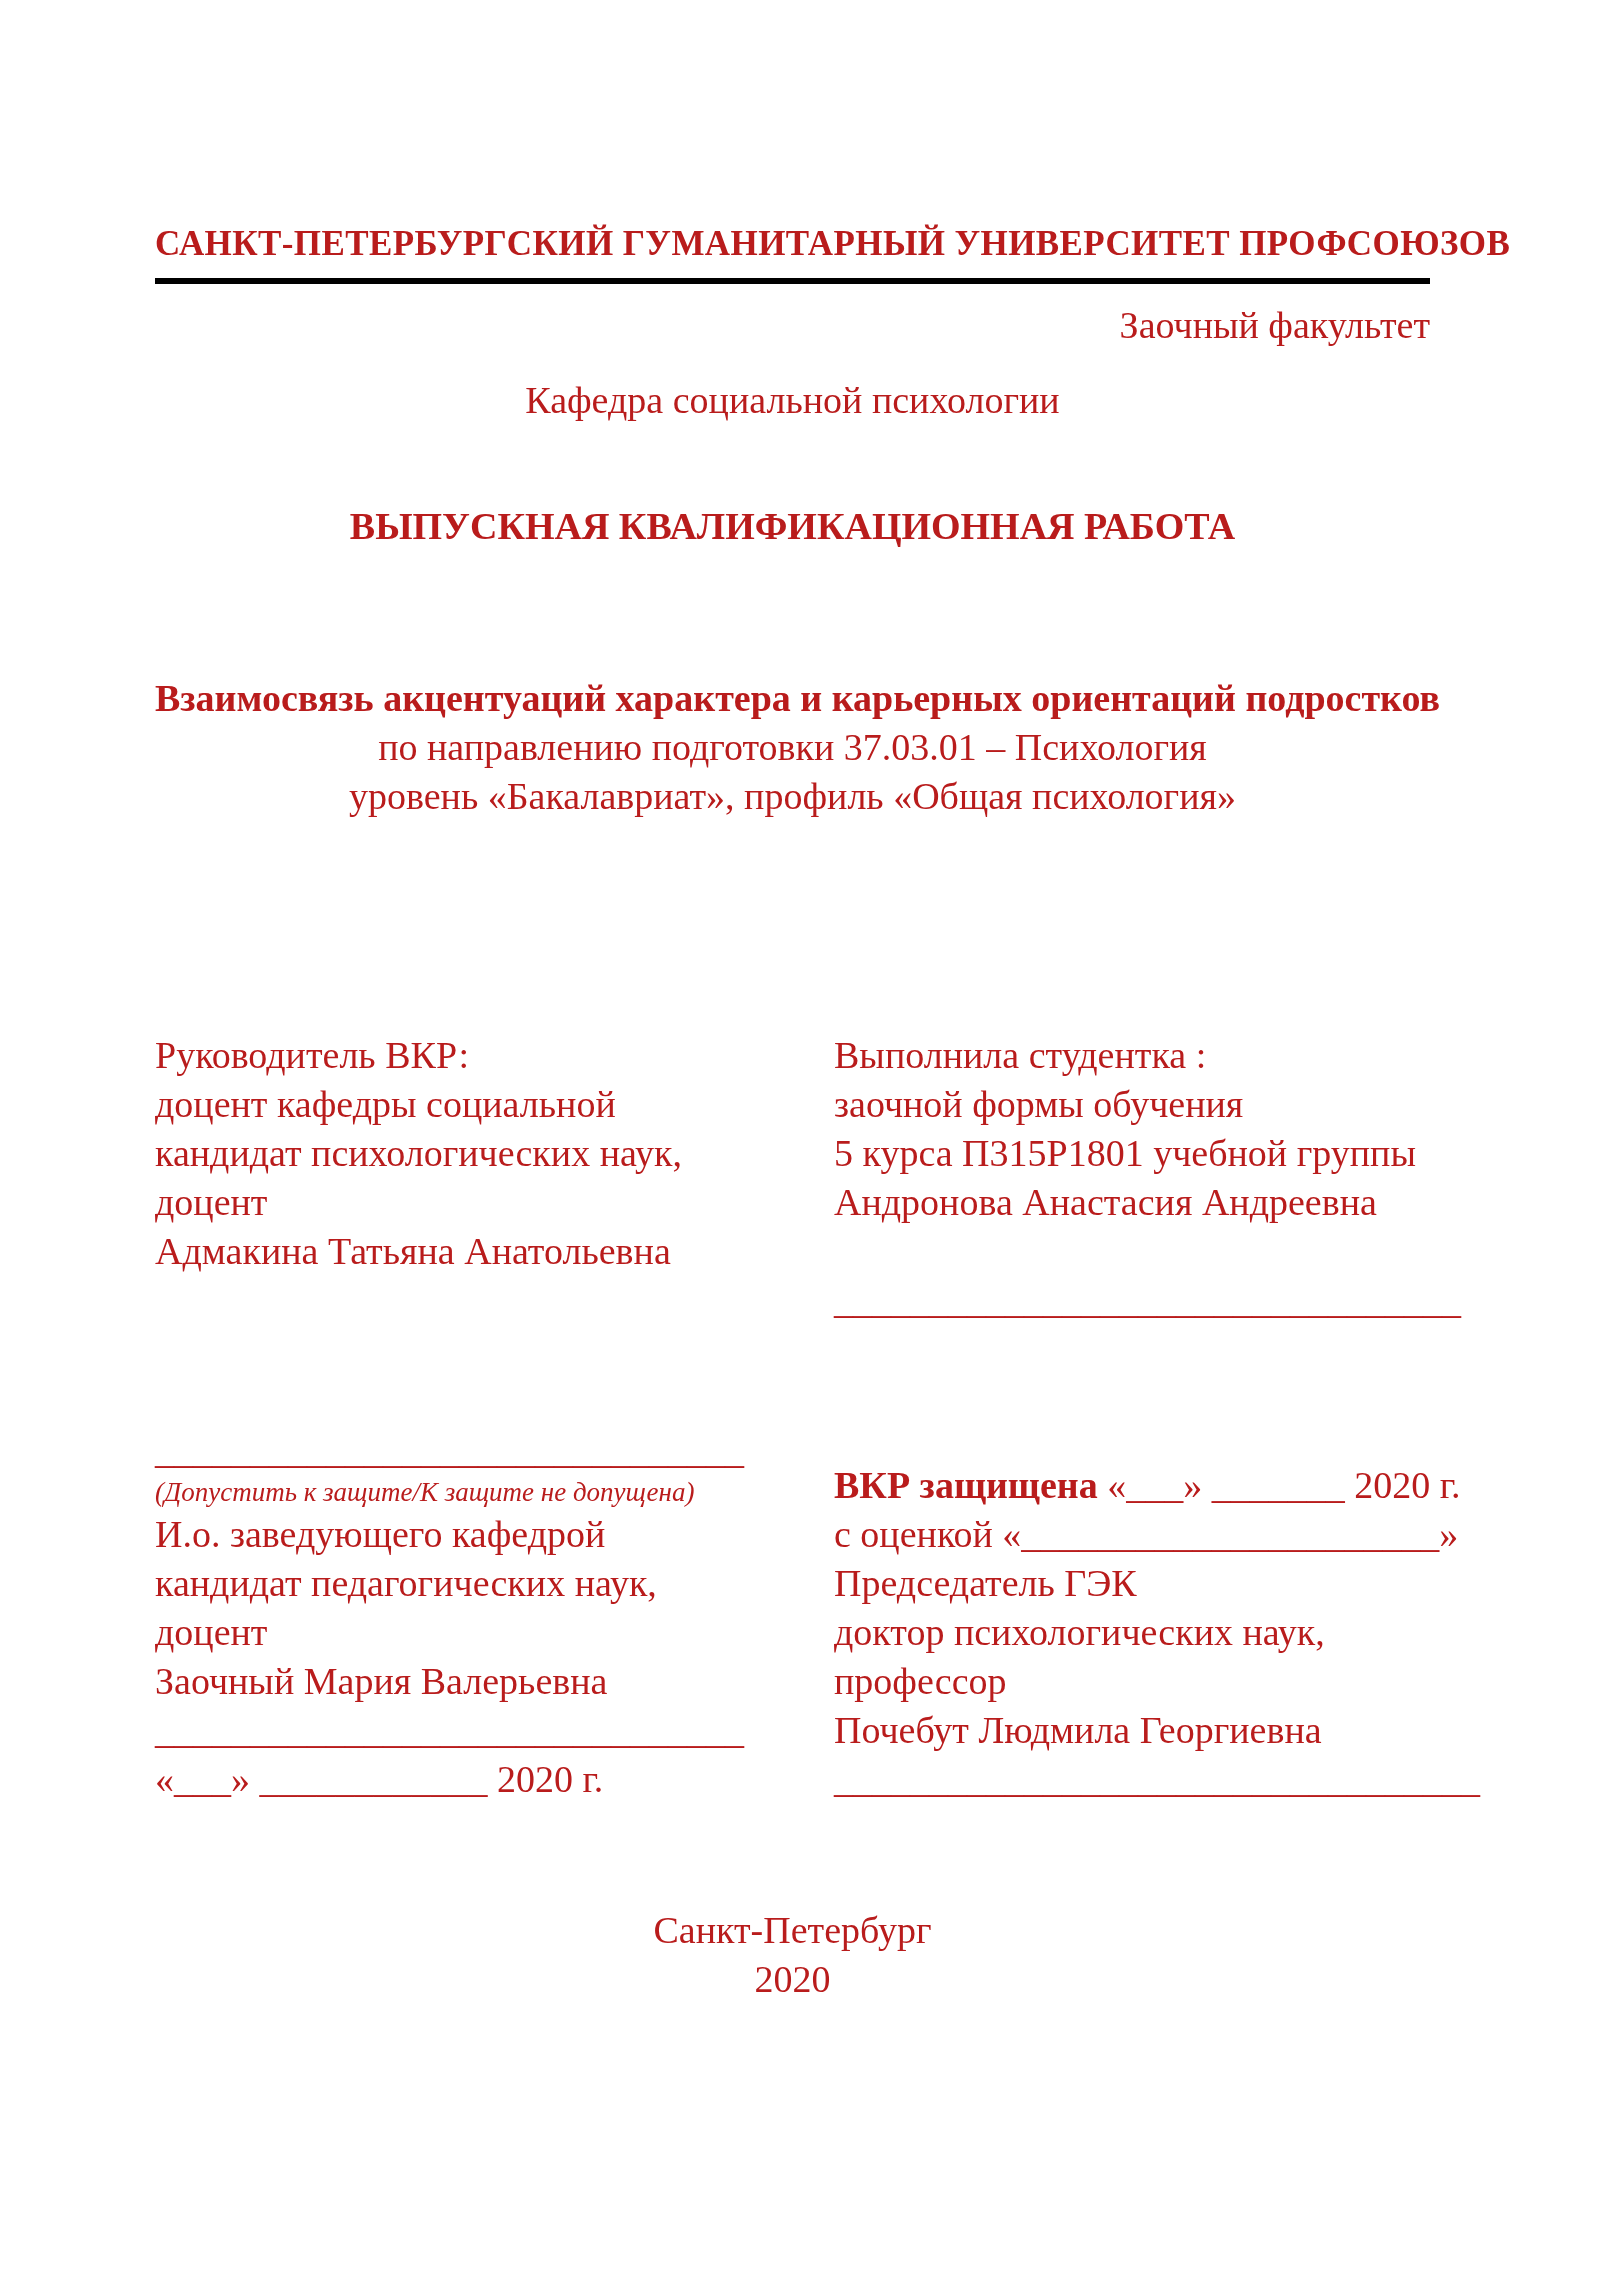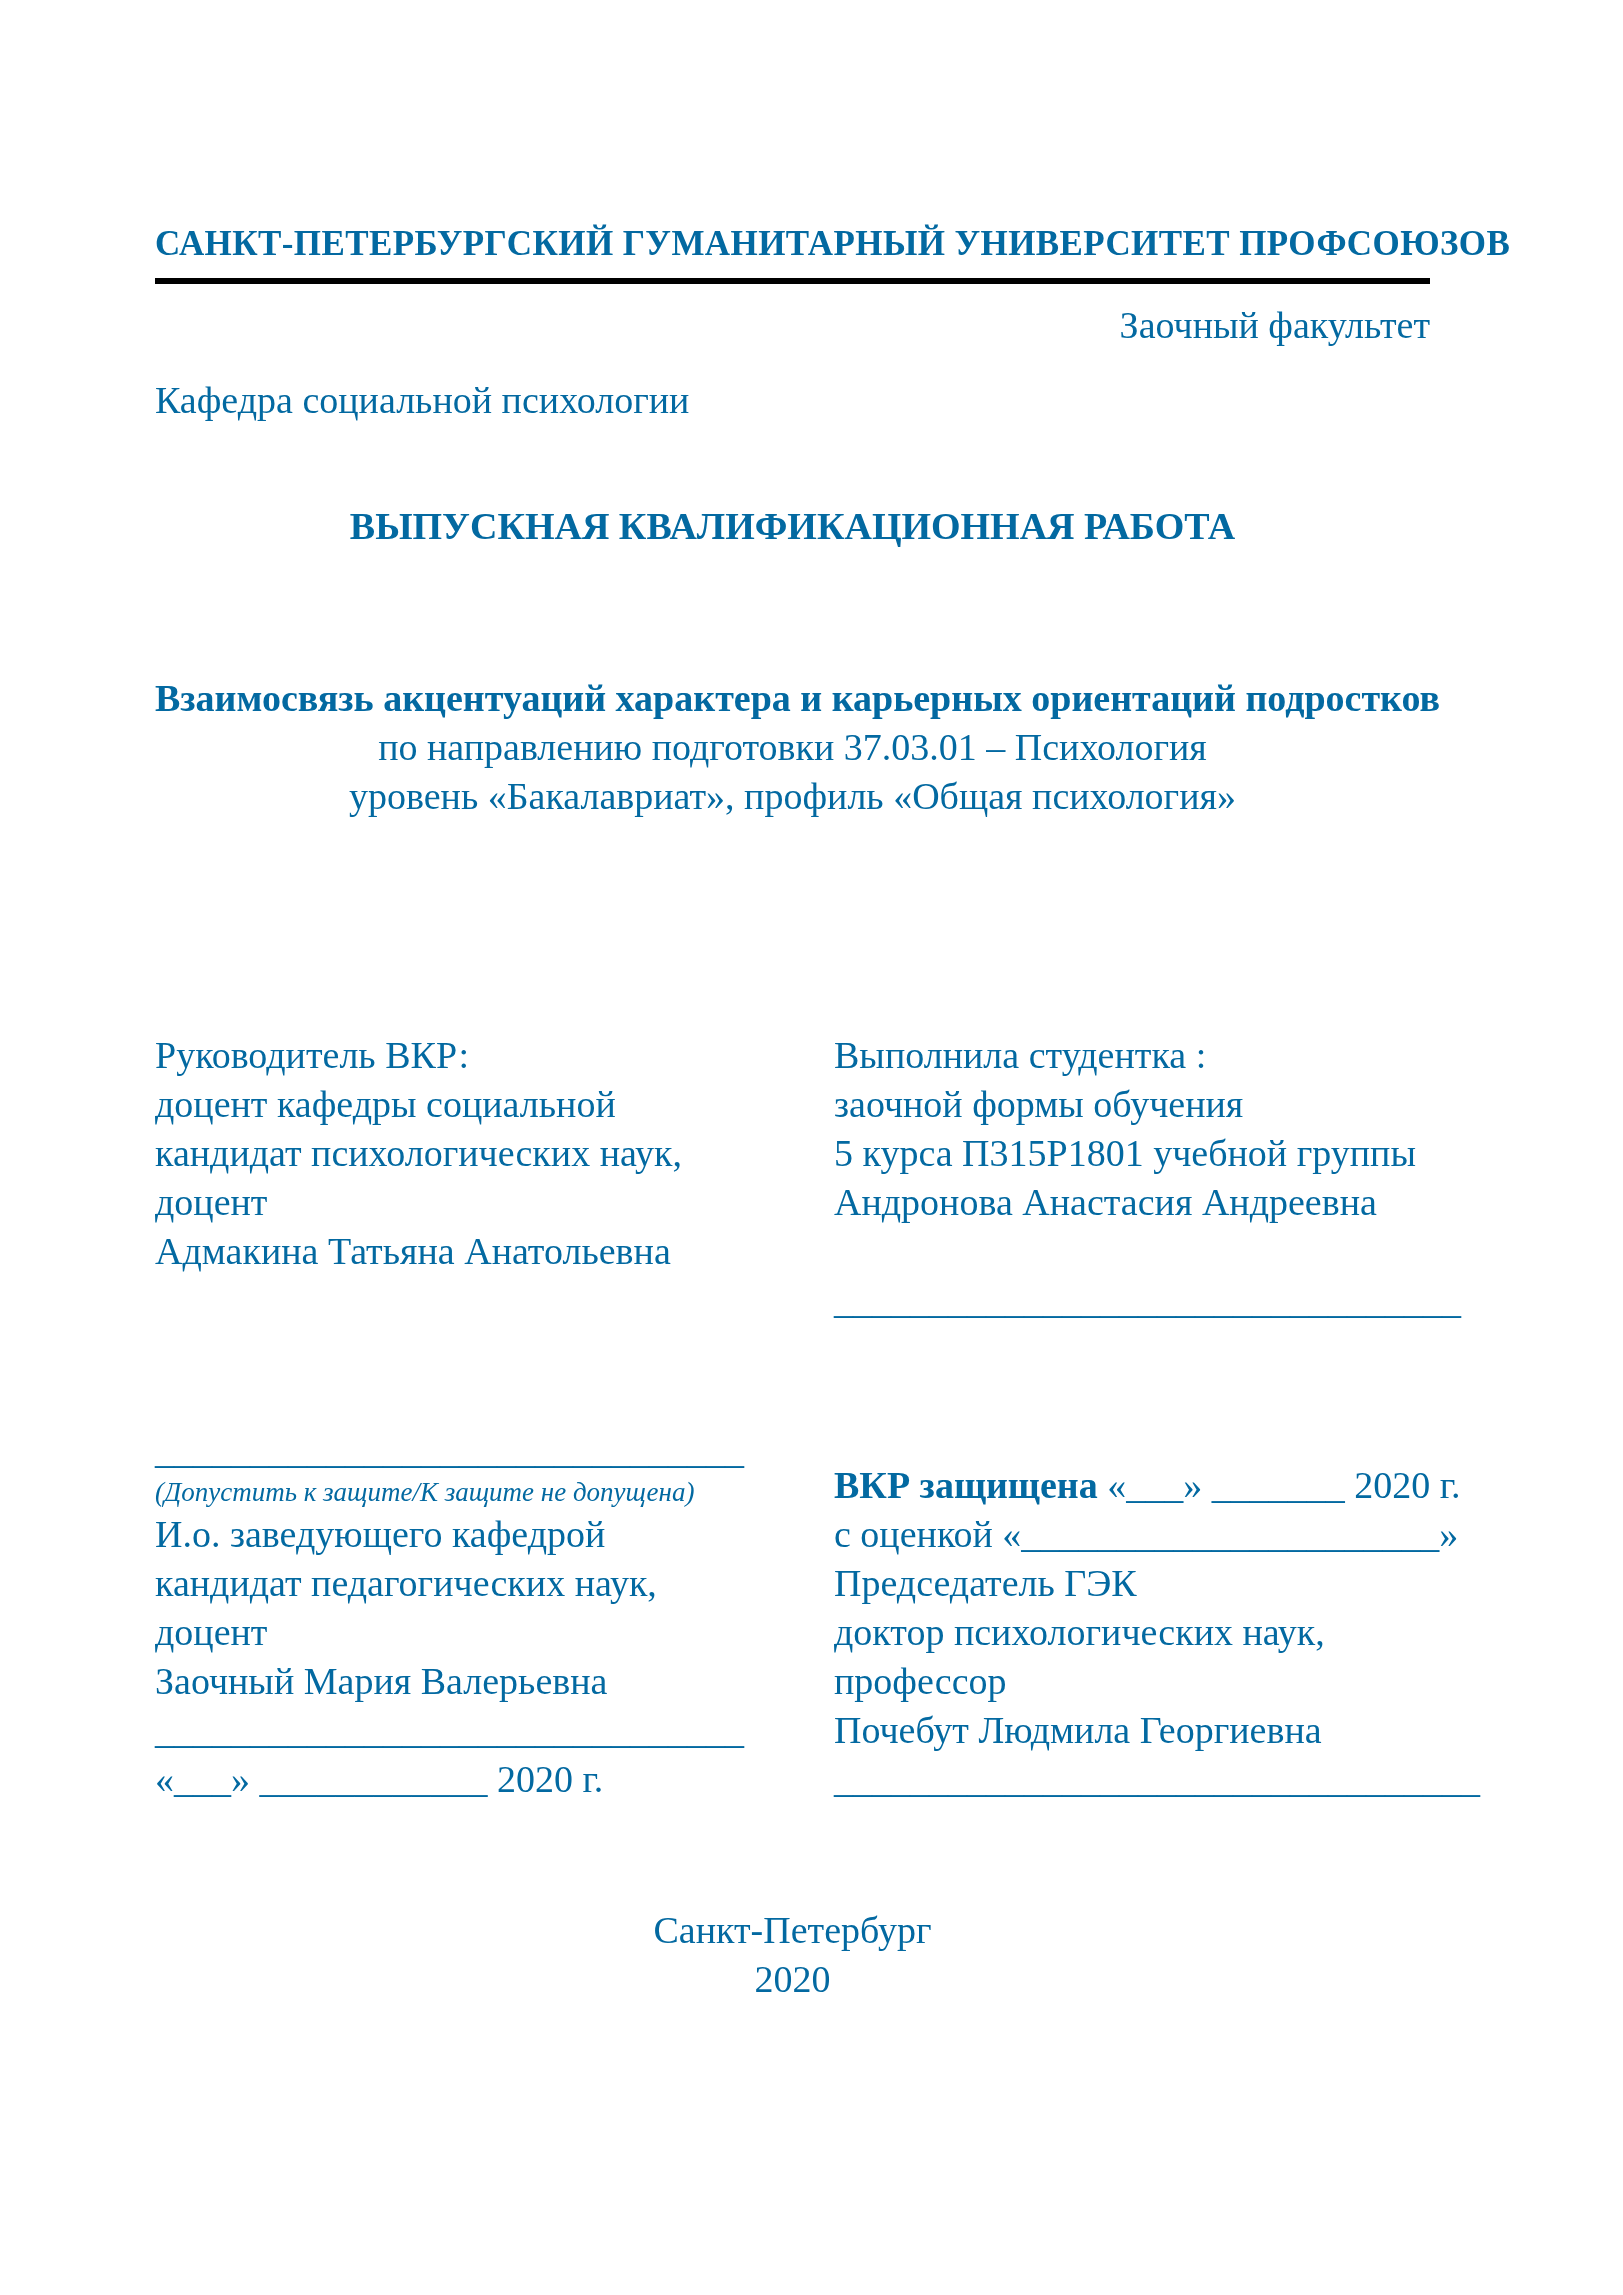--- a/index.html
+++ b/index.html
@@ -8,27 +8,27 @@
     background: #ffffff;
   }
   .page {
     position: relative;
     width: 1563px;
     height: 2295px;
     background: #ffffff;
     font-family: "Liberation Serif", "DejaVu Serif", serif;
     font-size: 38px;
     line-height: 49px;
-    color: #0369a1;
+    color: #b91c1c;
     overflow: hidden;
   }
   .abs { position: absolute; left: 155px; right: 133px; }
   .line { white-space: nowrap; }
   .center { text-align: center; }
-  .right { text-align: left; }
+  .right { text-align: center; }
   .bold { font-weight: bold; }
 
   .univ-title {
     top: 219px;
     text-align: center;
     font-weight: bold;
     font-size: 35px;
     letter-spacing: 0.4px;
   }
   .header-rule {

